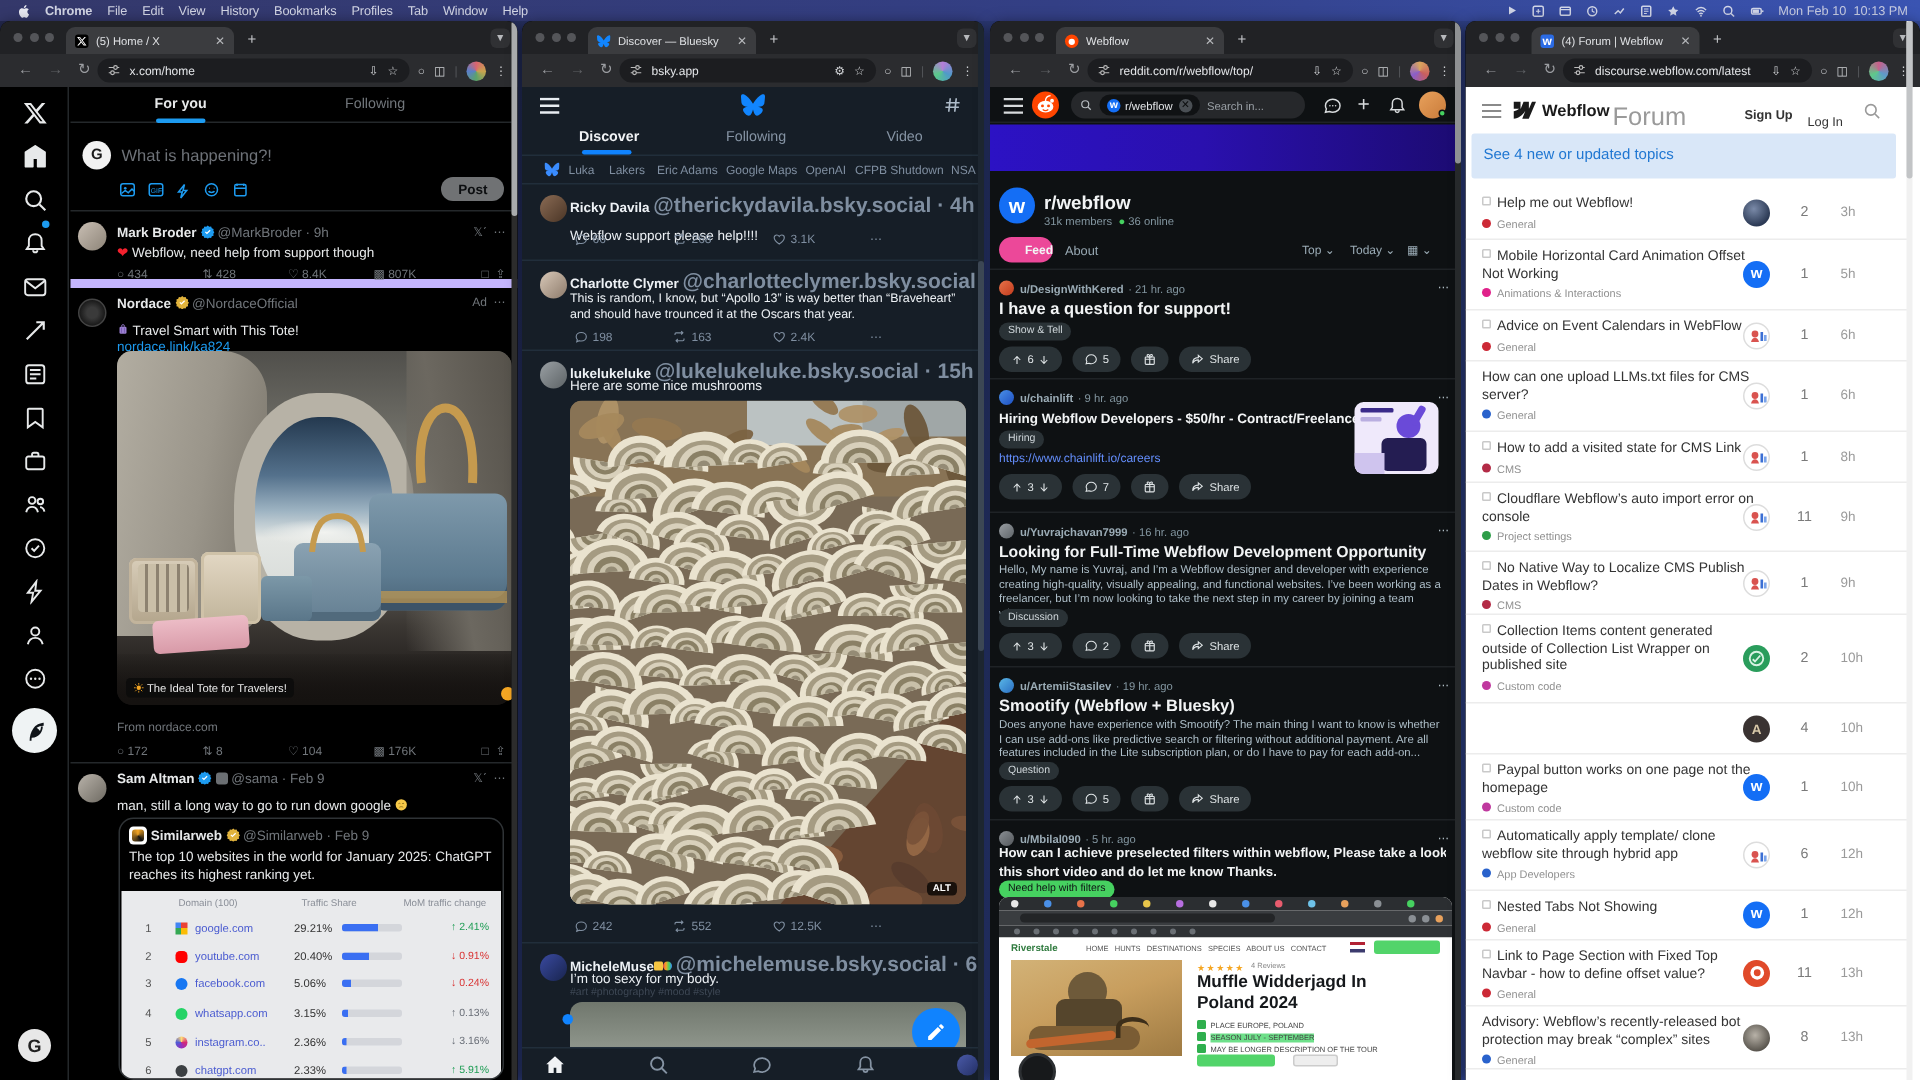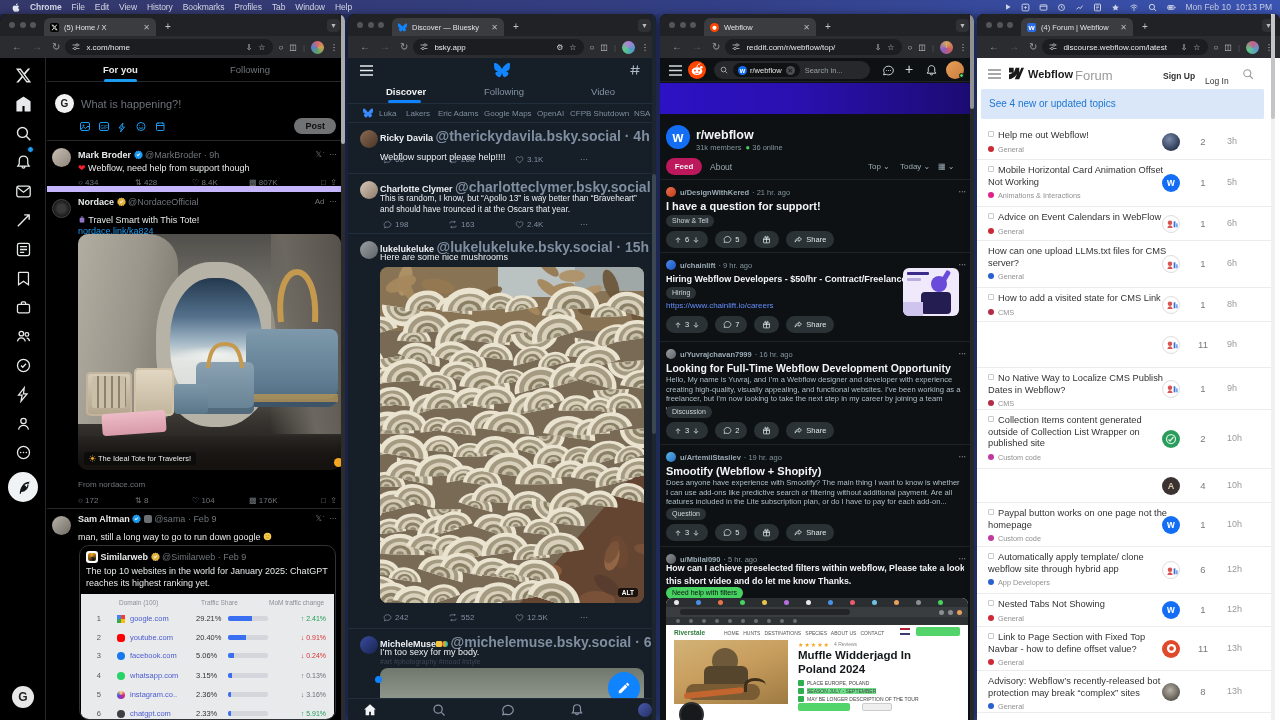--- a/index.html
+++ b/index.html
@@ -1557,21 +1557,21 @@
         <svg style="position:absolute;left:265px;top:6px" width="13" height="13" viewBox="0 0 24 24">
             <path fill="none" stroke="#d7dadc" stroke-width="1.8" d="M12 3c-3.5 0-6 2.5-6 6v5l-2 3h16l-2-3V9c0-3.5-2.5-6-6-6zm-2.5 15c.3 1.4 1.3 2.2 2.5 2.2s2.2-.8 2.5-2.2"></path>
           </svg>
         <span style="position:absolute;left:286px;top:3px;width:18px;height:18px;border-radius:50%;background:linear-gradient(135deg,#e8a15c,#c97b3a)"></span>
           <span style="position:absolute;left:299px;top:15px;width:5px;height:5px;border-radius:50%;background:#46d160;border:1px solid #0e1113"></span>
       </div>
       <div style="position:absolute;left:0;right:0;top:25px;height:31px;background:linear-gradient(90deg,#2c12c4,#2a10ae 45%,#1c0b72)"></div>
       <div style="position:absolute;left:6px;top:67px;width:24px;height:24px;border-radius:50%;background:#146ef5;color:#fff;font-weight:bold;font-size:14px;text-align:center;line-height:24px">w</div>
       <div style="position:absolute;left:36px;top:70px;font-size:12.5px;font-weight:bold;color:#f2f4f5">r/webflow</div>
       <div style="position:absolute;left:36px;top:85px;font-size:7.5px;color:#82959f">31k members &nbsp;<span style="color:#46d160">●</span> 36 online</div>
-      <div style="position:absolute;left:6px;top:100px;width:36px;height:17px;border-radius:9px;background:#be185d;color:#f2f4f5;font-size:8px;font-weight:bold;text-align:center;line-height:17px">Feed</div>
+      <div style="position:absolute;left:6px;top:100px;width:36px;height:17px;border-radius:9px;background:#ec4899;color:#f2f4f5;font-size:8px;font-weight:bold;text-align:right;line-height:17px">Feed</div>
       <div style="position:absolute;left:50px;top:104px;font-size:8.5px;color:#9aabb5">About</div>
       <div style="position:absolute;left:208px;top:104px;font-size:8px;color:#9aabb5">Top ⌄</div>
       <div style="position:absolute;left:240px;top:104px;font-size:8px;color:#9aabb5">Today ⌄</div>
       <div style="position:absolute;left:278px;top:104px;font-size:8px;color:#9aabb5">▦ ⌄</div>
       <div style="position:absolute;left:0;right:0;top:121px;border-top:1px solid #1f2326"></div>
 
       <div class="rhd" style="top:129px"><span class="rav" style="background:linear-gradient(135deg,#e8734a,#c23b1d)"></span><span class="ru">u/DesignWithKered</span><span class="rt">· 21 hr. ago</span><span class="rdots">⋯</span></div>
       <div class="rtitle" style="top:142px">I have a question for support!</div>
       <div class="rtag" style="top:157px">Show &amp; Tell</div>
       <div class="rbtns" style="top:173px">
@@ -1653,21 +1653,21 @@
               </g>
             </svg>
           </span>
           <span class="rb"><svg width="9" height="9" viewBox="0 0 24 24">
               <path fill="none" stroke="#dfe4e6" stroke-width="2" d="M13 5l7 6-7 6v-4C8 13 5 15 3 19c0-7 4-10 10-10z"></path>
             </svg> Share</span>
         </div>
       <div style="position:absolute;left:0;right:0;top:386px;border-top:1px solid #1f2326"></div>
 
       <div class="rhd" style="top:394px"><span class="rav" style="background:linear-gradient(135deg,#5ab8e8,#2a6ec2)"></span><span class="ru">u/ArtemiiStasilev</span><span class="rt">· 19 hr. ago</span><span class="rdots">⋯</span></div>
-      <div class="rtitle" style="top:407px">Smootify (Webflow + Shopify)</div>
+      <div class="rtitle" style="top:407px">Smootify (Webflow + Bluesky)</div>
       <div class="rbody" style="top:420px">Does anyone have experience with Smootify? The main thing I want to know is whether I can use add-ons like predictive search or filtering without additional payment. Are all features included in the Lite subscription plan, or do I have to pay for each add-on...</div>
       <div class="rtag" style="top:450px">Question</div>
       <div class="rbtns" style="top:466px">
           <span class="rb"><svg width="8" height="10" viewBox="0 0 24 24">
               <path fill="none" stroke="#dfe4e6" stroke-width="2.2" d="M12 20V6M5.5 12L12 5l6.5 7"></path>
             </svg> 3 <svg width="8" height="10" viewBox="0 0 24 24">
               <path fill="none" stroke="#dfe4e6" stroke-width="2.2" d="M12 4v14M5.5 12L12 19l6.5-7"></path>
             </svg></span>
           <span class="rb"><svg width="9" height="9" viewBox="0 0 24 24">
               <path fill="none" stroke="#dfe4e6" stroke-width="2" d="M21 12c0 4.4-4 8-9 8-1.5 0-2.9-.3-4.1-.9L3 20l1.2-4.1C3.4 14.7 3 13.4 3 12c0-4.4 4-8 9-8s9 3.6 9 8z"></path>
@@ -1798,21 +1798,21 @@
             <g stroke="#8a8a8a" stroke-width="1.4">
               <line x1="0" y1="1" x2="13" y2="1"></line>
               <line x1="0" y1="5" x2="13" y2="5"></line>
               <line x1="0" y1="9" x2="13" y2="9"></line>
             </g>
           </svg>
       <svg style="position:absolute;left:32px;top:9px" width="15" height="13" viewBox="0 0 24 20">
             <path fill="#1a1a1a" d="M24 .9L16.3 19h-7L12.5 11h-.2C9.6 15.4 5.7 18.3 0 19v-7.9s3.6-.3 5.8-2.7H0V.9h7.5v7.4h.2L10.7.9h5.7v7.3h.2L19.7.9z"></path>
           </svg>
       <span style="position:absolute;left:51px;top:10px;font-size:11px;font-weight:bold;color:#1a1a1a">Webflow</span>
-      <span style="position:absolute;left:98px;top:10px;font-size:13px;color:#9a9a9a">Forum</span>
+      <span style="position:absolute;left:98px;top:10px;font-size:17px;color:#9a9a9a">Forum</span>
       <span style="position:absolute;left:186px;top:13px;font-size:8.5px;font-weight:bold;color:#333">Sign Up</span>
       <span style="position:absolute;left:228px;top:18px;font-size:8.5px;font-weight:normal;color:#333">Log In</span>
       <svg style="position:absolute;left:265px;top:10px" width="12" height="12" viewBox="0 0 24 24">
             <g fill="none" stroke="#9a9a9a" stroke-width="2.2">
               <circle cx="10.5" cy="10.5" r="7"></circle>
               <line x1="16" y1="16" x2="21.5" y2="21.5"></line>
             </g>
           </svg>
       </div>
       <div style="position:absolute;left:4px;top:31px;width:283px;height:30px;background:#d9e7f8;border-radius:2px">
@@ -1864,20 +1864,21 @@
                 <circle cx="9" cy="10" r="3.4" fill="#d9534f"></circle>
                 <path d="M5 18c.8-2.8 2.2-4.2 4-4.2s3.2 1.4 4 4.2z" fill="#d9534f"></path>
                 <rect x="14.5" y="8" width="2.6" height="9" fill="#3b6fd4"></rect>
                 <rect x="18" y="11" width="2.6" height="6" fill="#7aa3e8"></rect>
               </svg>
             </span>
             <span class="frep">1</span>
             <span class="ftm">8h</span>
           </div>
       <div class="frow" style="height:46px">
+            <div class="ftt"><span class="fsq"></span>Cloudflare Webflow’s auto import error on<br>console<div class="fcat"><i style="background:#2e9e49"></i>Project settings</div></div>
             <span class="fava" style="background:#fff;border:1px solid #ddd">
               <svg width="16" height="16" viewBox="0 0 24 24" style="margin:0.5px">
                 <circle cx="9" cy="10" r="3.4" fill="#d9534f"></circle>
                 <path d="M5 18c.8-2.8 2.2-4.2 4-4.2s3.2 1.4 4 4.2z" fill="#d9534f"></path>
                 <rect x="14.5" y="8" width="2.6" height="9" fill="#3b6fd4"></rect>
                 <rect x="18" y="11" width="2.6" height="6" fill="#7aa3e8"></rect>
               </svg>
             </span>
             <span class="frep">11</span>
             <span class="ftm">9h</span>

